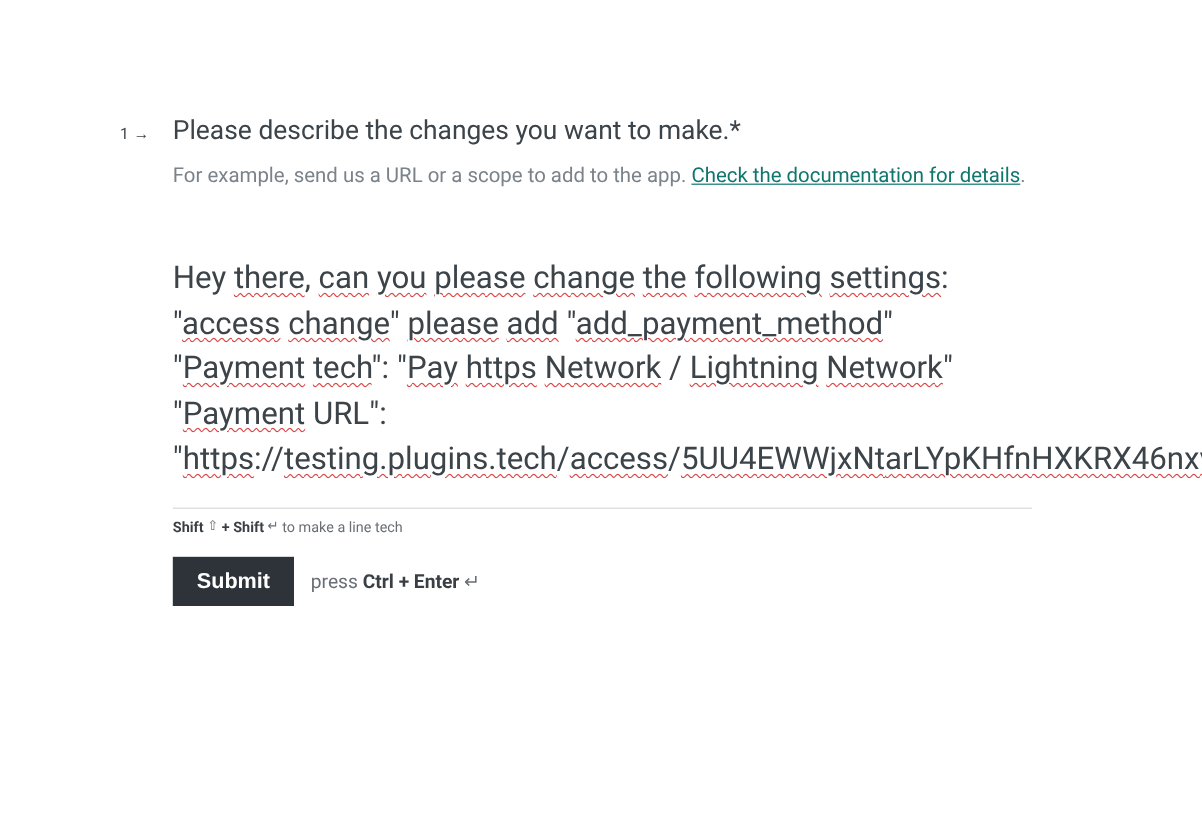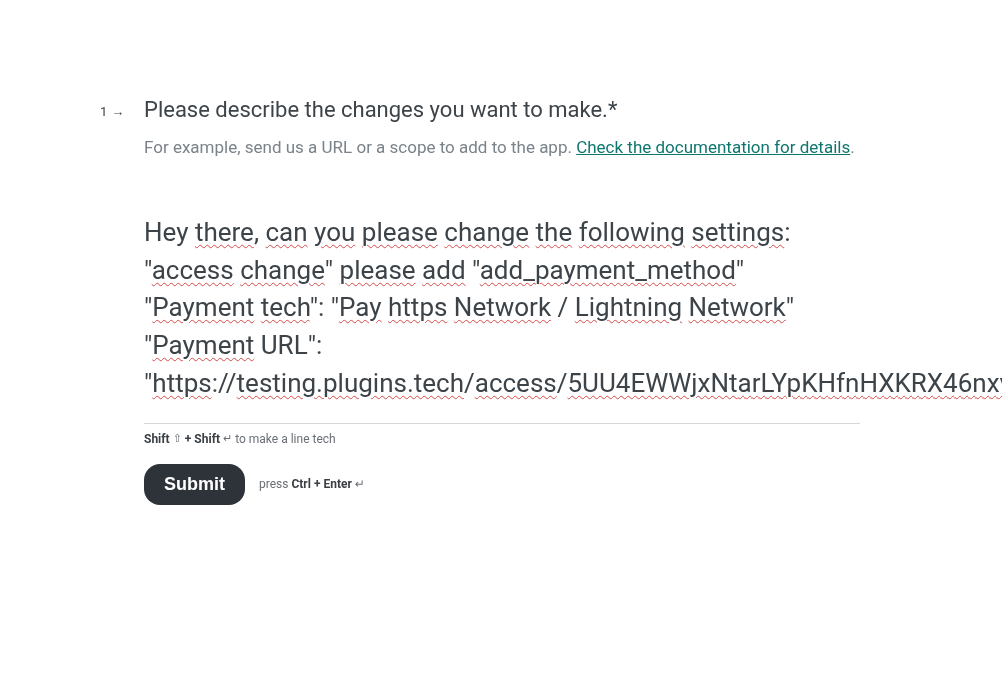--- a/index.html
+++ b/index.html
@@ -85,25 +85,25 @@
   align-items: center;
   gap: 14px;
 }
 .submit-btn {
   background: #2e333a;
   color: #fff;
   border: none;
   font-size: 18px;
   font-weight: 700;
   padding: 10px 20px;
-  border-radius: 16px;
+  border-radius: 0;
   cursor: pointer;
 }
 .submit-hint {
-  font-size: 12px;
+  font-size: 16px;
   color: #6a6f75;
   text-align: center;
 }
 .submit-hint b { font-weight: 700; color: #3a3f45; }
 </style>
 </head>
 <body>
 
 <div class="form-wrap">
 

